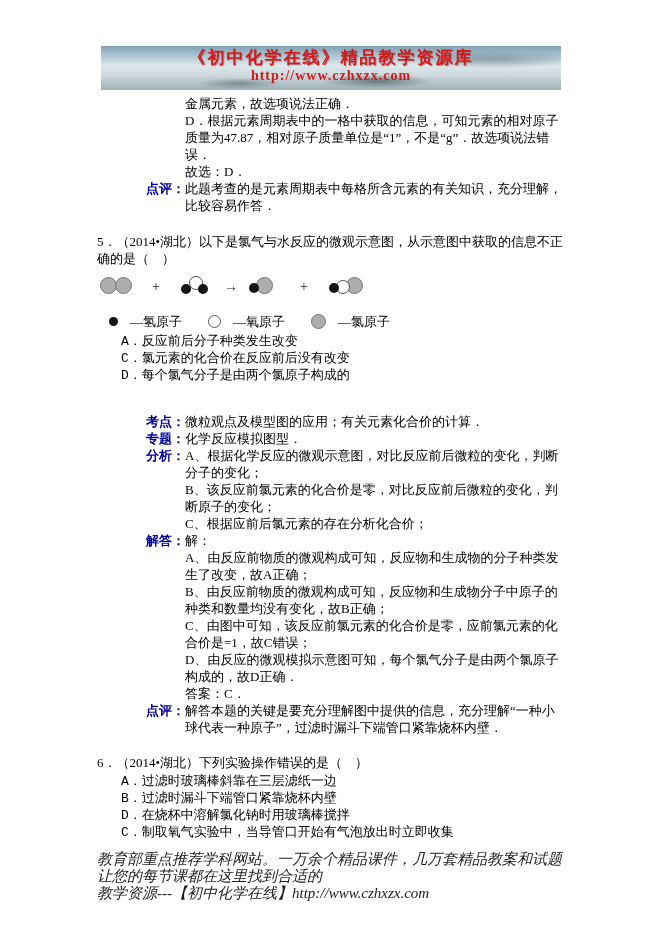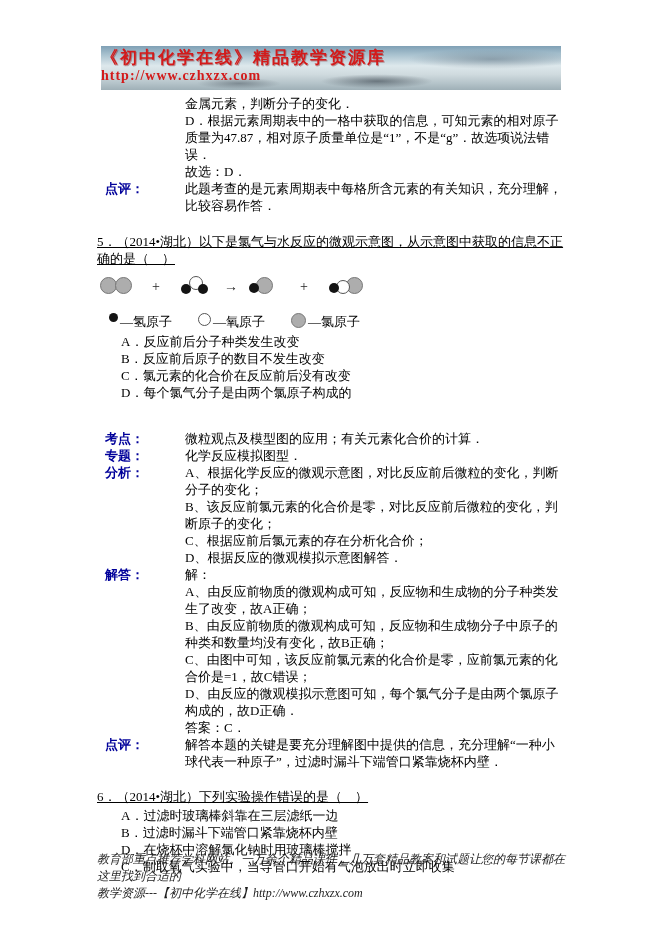--- a/index.html
+++ b/index.html
@@ -20,80 +20,80 @@
   p{margin:0;word-break:break-all;}
 
   
   .banner{
     position:relative;width:460px;height:44px;margin-left:4px;
     background:
       radial-gradient(ellipse 80px 10px at 60% 80%, rgba(40,50,60,.55), rgba(40,50,60,0) 70%),
       radial-gradient(ellipse 60px 8px at 30% 85%, rgba(60,70,80,.45), rgba(60,70,80,0) 70%),
       radial-gradient(ellipse 120px 14px at 85% 30%, rgba(90,110,125,.5), rgba(90,110,125,0) 70%),
       linear-gradient(to bottom,#7fa0b5 0%,#a9c2cf 20%,#dde8ec 45%,#cfdade 65%,#b4c3c9 85%,#9fb0b7 100%);
-    overflow:hidden;
+    text-align:center;overflow:hidden;
   }
   .banner-title{
     margin-top:3px;
     font-size:17px;font-weight:bold;letter-spacing:2px;
     color:var(--banner_red);
     text-shadow:1px 1px 0 rgba(120,0,0,.35);
     word-break:keep-all;white-space:nowrap;
   }
   .banner-url{
     font-size:14px;font-weight:bold;color:var(--banner_red);
     margin-top:1px;letter-spacing:1px;
   }
 
   
   .indent-block{margin-left:88px;width:382px;}
   .labeled-row{display:flex;align-items:flex-start;}
   .row-label{
     flex:0 0 88px;color:var(--label_blue);font-weight:bold;
-    padding-left:8px;box-sizing:border-box;
+    padding-left:8px;box-sizing:border-box;text-align:right;
   }
   .row-content{width:382px;}
   .q-block{margin-top:19px;}
-  .q-stem{width:470px;text-decoration:underline;}
-  .q-options{margin-left:24px;margin-top:2px;}
+  .q-stem{width:470px;}
+  .q-options{margin-left:24px;margin-top:2px;font-family:Liberation Mono, monospace;}
   .sections{margin-top:29px;}
 
   
   .diagram{position:relative;height:30px;margin:8px 0 0 3px;width:300px;}
   .atom{position:absolute;border-radius:50%;box-sizing:border-box;}
   .atom-cl{width:17px;height:17px;background:var(--atom_gray);border:1px solid #777;}
   .atom-h{width:10px;height:10px;background:#141414;}
   .atom-o{width:14px;height:14px;background:#fff;border:1px solid #555;}
   .op{position:absolute;top:3px;font-size:14px;color:#222;}
   .legend{display:flex;gap:26px;margin:6px 0 0 12px;align-items:center;height:20px;}
-  .legend-item{display:flex;gap:2px;}
+  .legend-item{display:flex;align-items:center;gap:12px;}
   .legend-sym{border-radius:50%;box-sizing:border-box;display:inline-block;}
   .legend-sym.h{width:9px;height:9px;background:#141414;}
   .legend-sym.o{width:13px;height:13px;background:#fff;border:1px solid #555;}
   .legend-sym.cl{width:15px;height:15px;background:var(--atom_gray);border:1px solid #777;}
 
   
   .footer{
     position:absolute;left:97px;top:851px;width:472px;
-    font-style:italic;font-size:12px;line-height:17px;color:#1c1c1c;
+    font-style:italic;font-size:15px;line-height:17px;color:#1c1c1c;
   }
 </style>
 </head>
 <body>
 
 <div class="page">
   <div class="content">
 
     <div class="banner">
       <div class="banner-title">《初中化学在线》精品教学资源库</div>
       <div class="banner-url">http://www.czhxzx.com</div>
     </div>
 
     <div class="indent-block" style="margin-top:5px;">
-      <p>金属元素，判断分子的变化．</p>
+      <p>金属元素，故选项说法正确．</p>
       <p>D．根据元素周期表中的一格中获取的信息，可知元素的相对原子质量为47.87，相对原子质量单位是“1”，不是“g”．故选项说法错误．</p>
       <p>故选：D．</p>
     </div>
     <div class="labeled-row">
       <span class="row-label">点评：</span>
       <div class="row-content">
         <p>此题考查的是元素周期表中每格所含元素的有关知识，充分理解，比较容易作答．</p>
       </div>
     </div>
 
@@ -134,21 +134,20 @@
           <span>—氧原子</span>
         </div>
         <div class="legend-item">
           <span class="legend-sym cl"></span>
           <span>—氯原子</span>
         </div>
       </div>
 
       <div class="q-options">
         <p>A．反应前后分子种类发生改变</p>
-        <p>B．反应前后原子的数目不发生改变</p>
         <p>C．氯元素的化合价在反应前后没有改变</p>
         <p>D．每个氯气分子是由两个氯原子构成的</p>
       </div>
 
       <div class="sections">
         <div class="labeled-row">
           <span class="row-label">考点：</span>
           <div class="row-content">
               <p>微粒观点及模型图的应用；有关元素化合价的计算．</p>
             </div>
@@ -158,21 +157,20 @@
           <div class="row-content">
               <p>化学反应模拟图型．</p>
             </div>
         </div>
         <div class="labeled-row">
           <span class="row-label">分析：</span>
           <div class="row-content">
             <p>A、根据化学反应的微观示意图，对比反应前后微粒的变化，判断分子的变化；</p>
             <p>B、该反应前氯元素的化合价是零，对比反应前后微粒的变化，判断原子的变化；</p>
             <p>C、根据应前后氯元素的存在分析化合价；</p>
-            <p>D、根据反应的微观模拟示意图解答．</p>
           </div>
         </div>
         <div class="labeled-row">
           <span class="row-label">解答：</span>
           <div class="row-content">
             <p>解：</p>
             <p>A、由反应前物质的微观构成可知，反应物和生成物的分子种类发生了改变，故A正确；</p>
             <p>B、由反应前物质的微观构成可知，反应物和生成物分子中原子的种类和数量均没有变化，故B正确；</p>
             <p>C、由图中可知，该反应前氯元素的化合价是零，应前氯元素的化合价是=1，故C错误；</p>
             <p>D、由反应的微观模拟示意图可知，每个氯气分子是由两个氯原子构成的，故D正确．</p>

